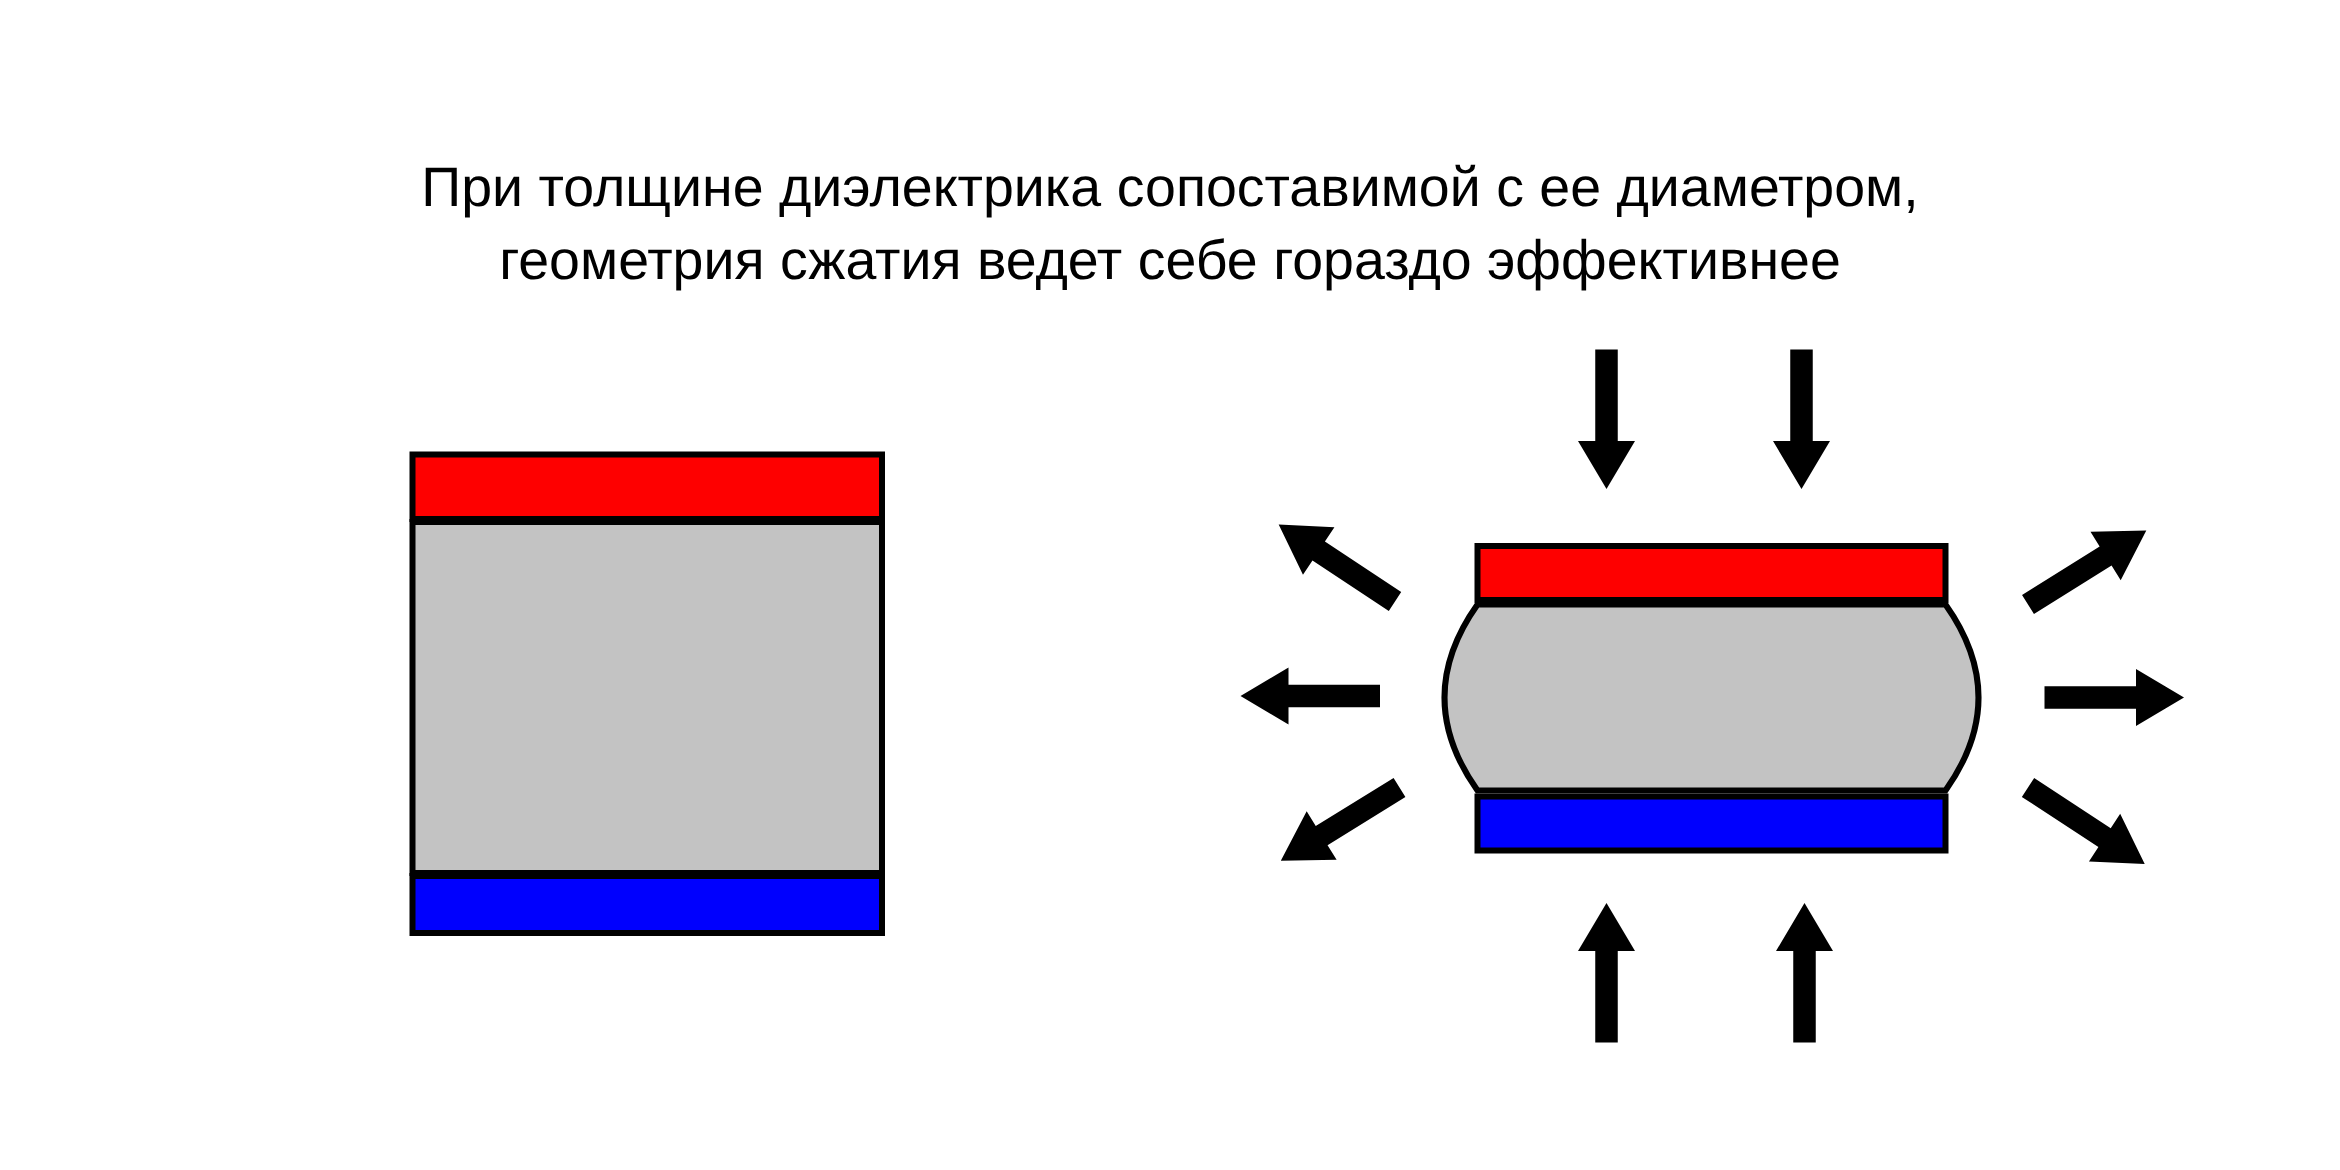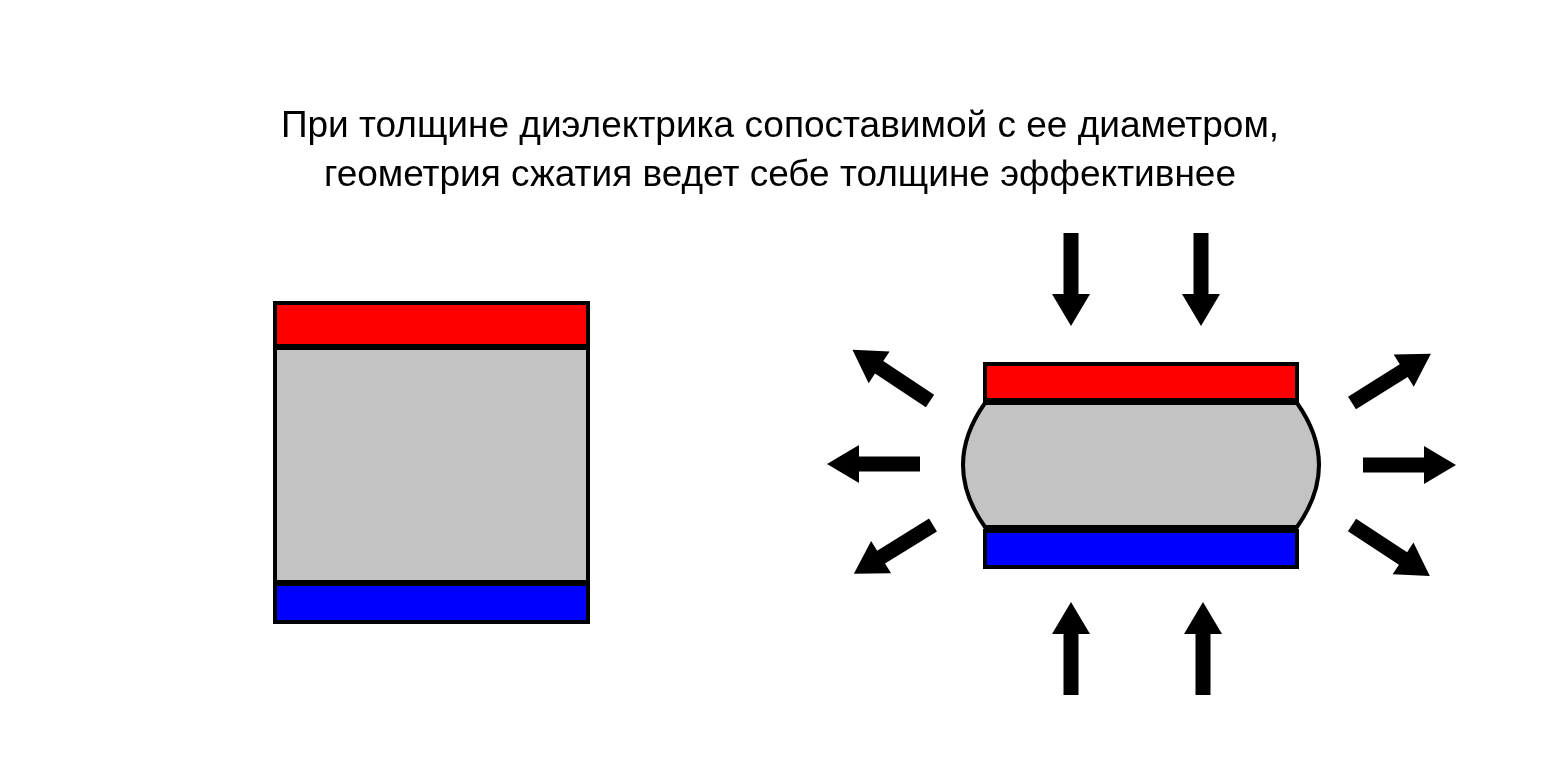--- a/index.html
+++ b/index.html
@@ -40,21 +40,21 @@
     stroke: none;
   }
 </style>
 </head>
 <body>
 
 <div class="figure-canvas">
 
   <div class="figure-title">
     <div>При толщине диэлектрика сопоставимой с ее диаметром,</div>
-    <div>геометрия сжатия ведет себе толщине эффективнее</div>
+    <div>геометрия сжатия ведет себе гораздо эффективнее</div>
   </div>
 
   <svg class="diagram-svg" width="1560" height="780" viewBox="0 0 1560 780">
 
     <g>
       <rect class="outlined" x="275" y="300" width="313" height="234" fill="#c3c3c3"></rect>
       <rect class="outlined" x="275" y="255" width="313" height="43" fill="#fe0000"></rect>
       <rect class="outlined" x="275" y="536" width="313" height="38" fill="#0000fe"></rect>
     </g>
 

